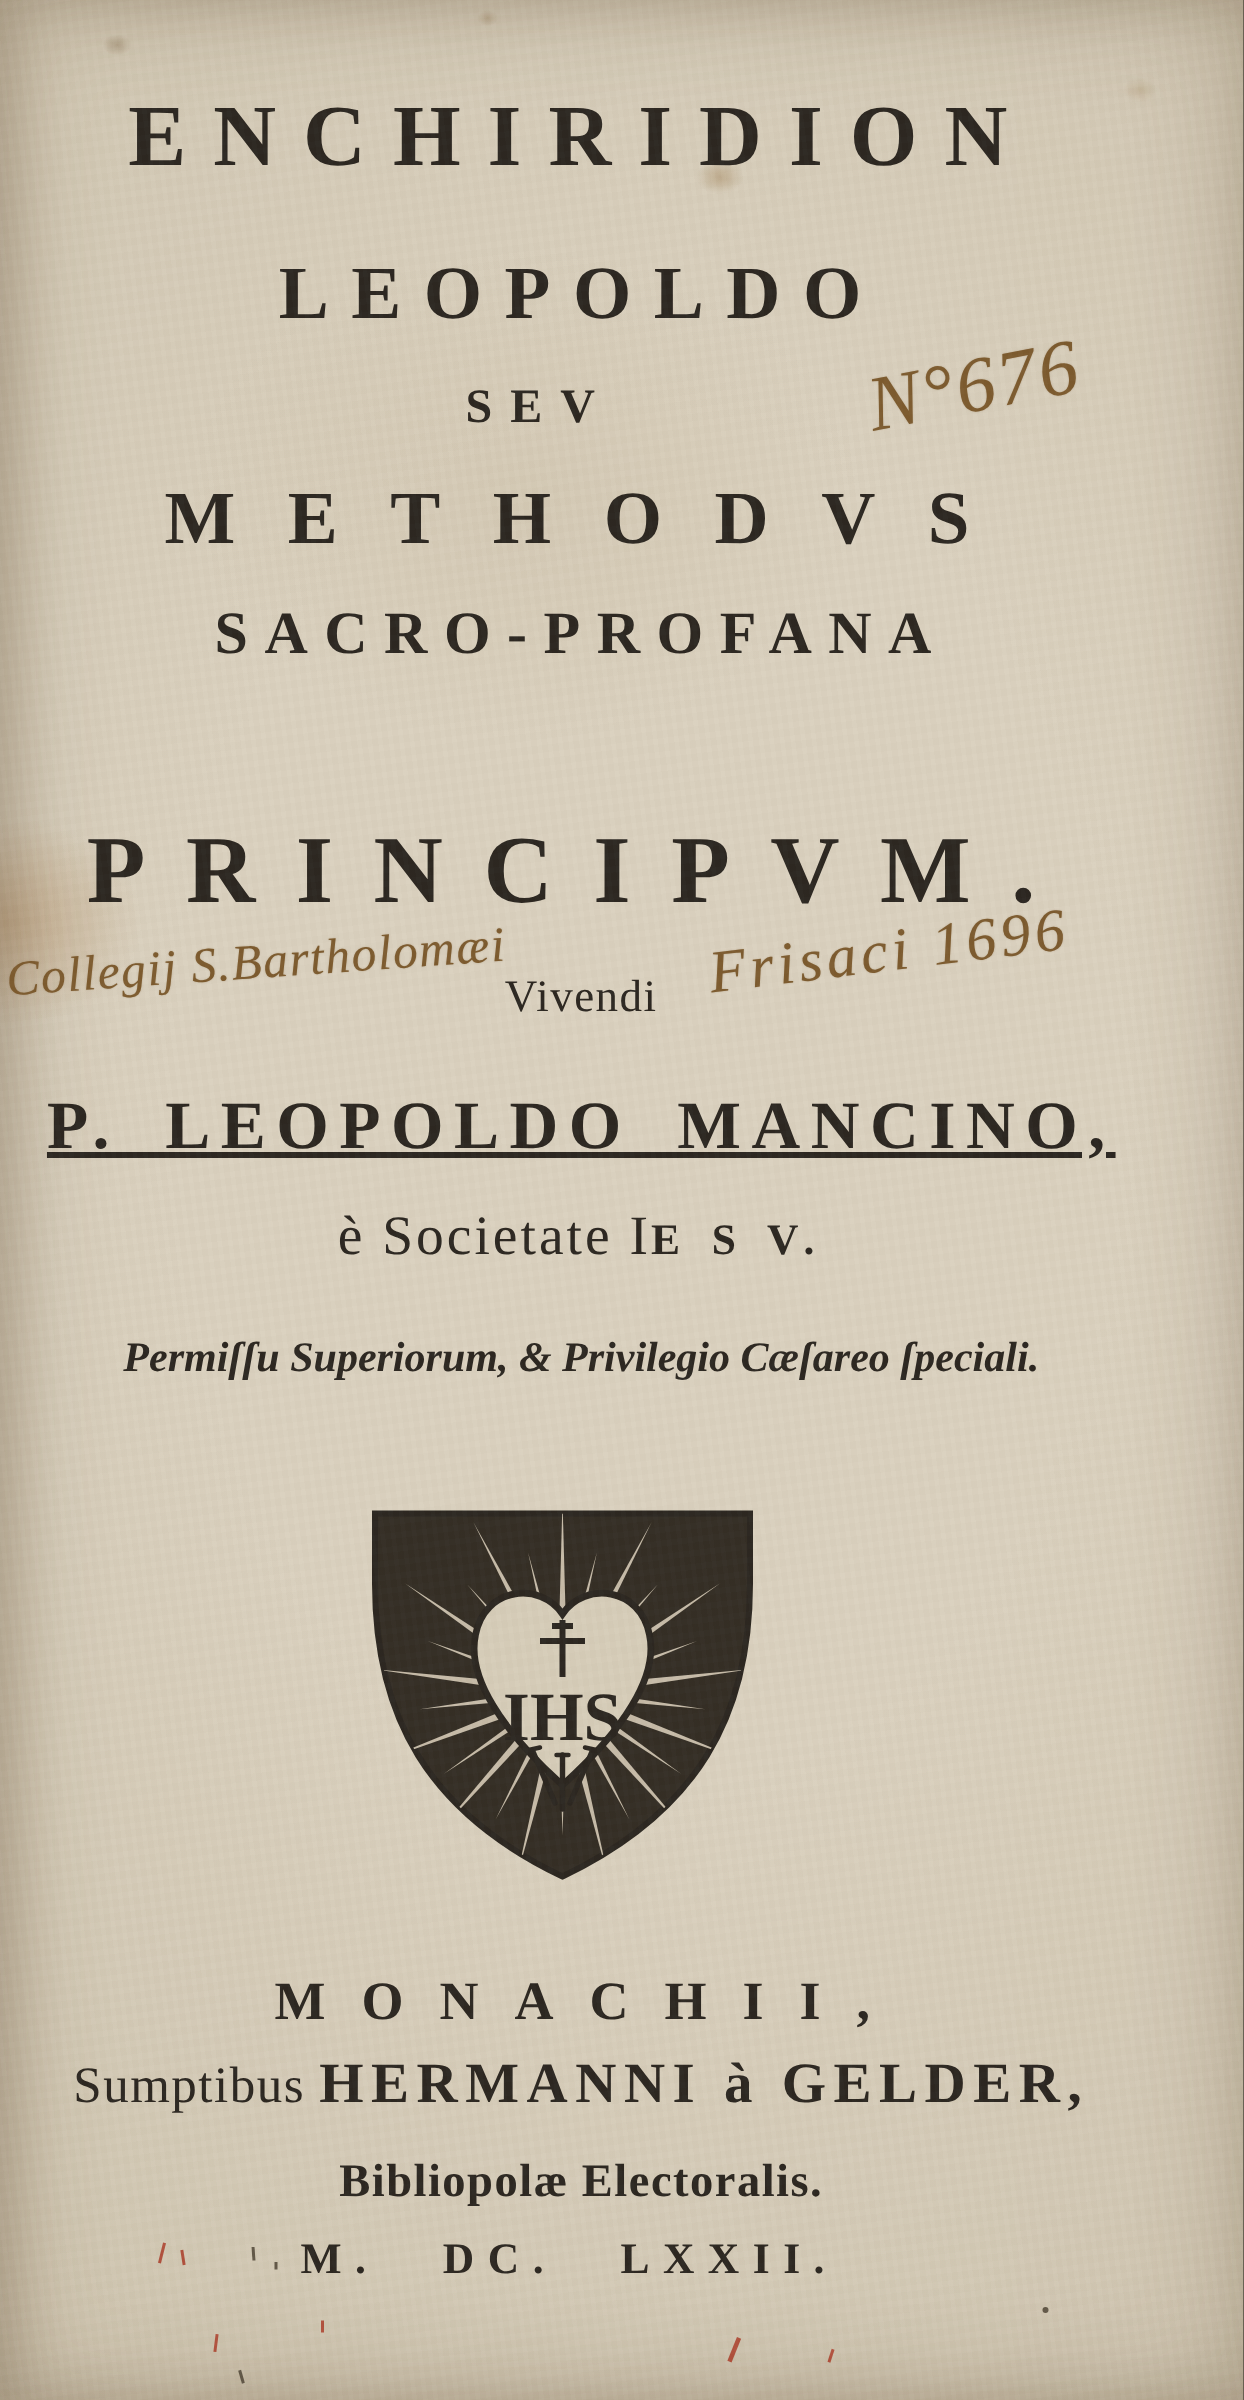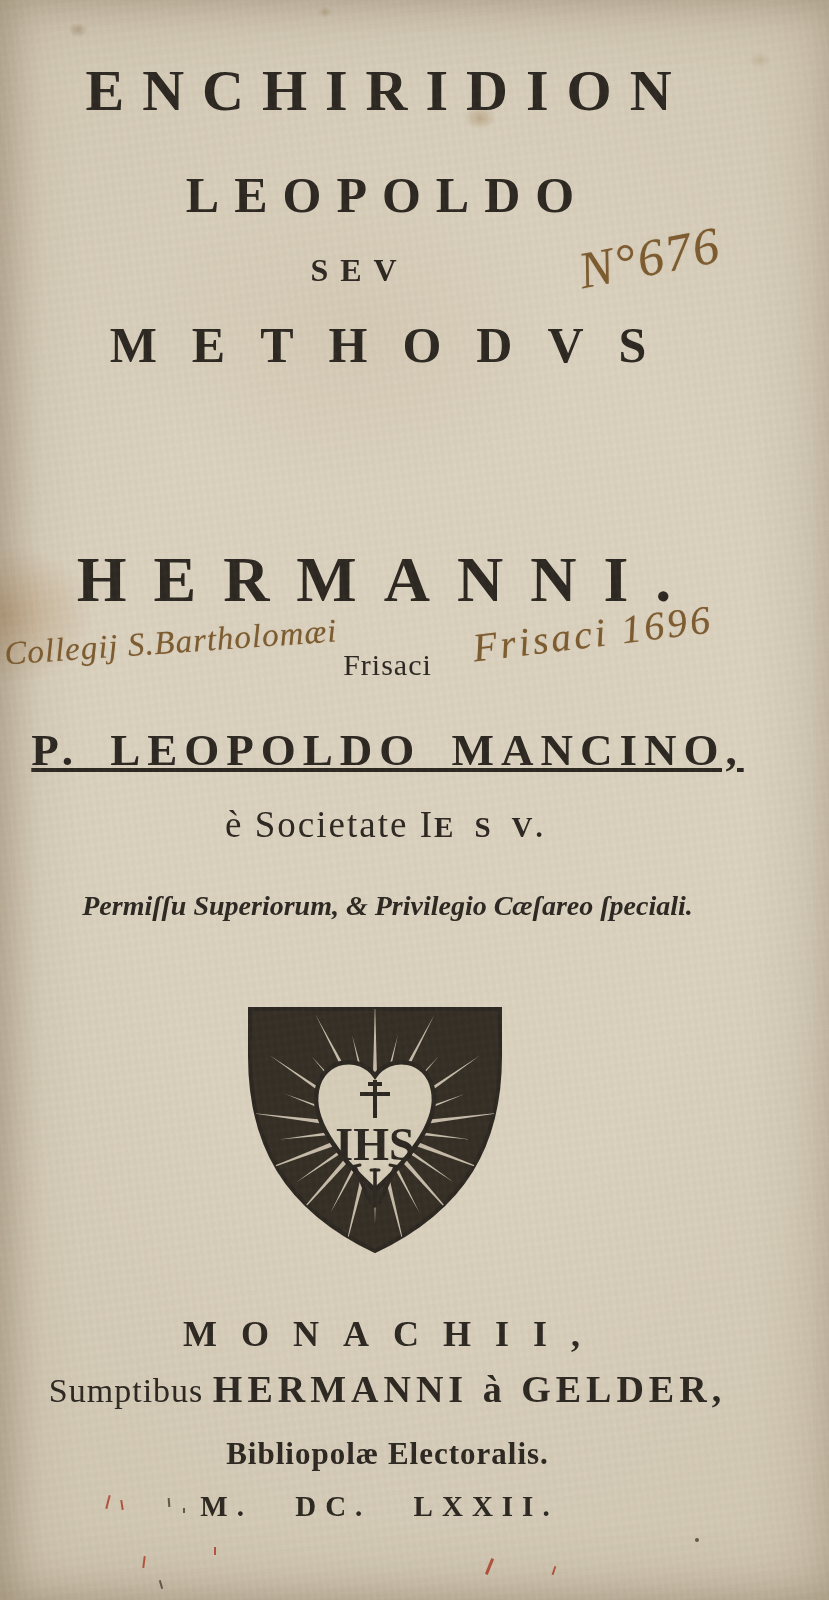--- a/index.html
+++ b/index.html
@@ -58,27 +58,28 @@
 </style>
 </head>
 <body>
 
 <div class="page">
 
   <div class="tl caps t-ench">ENCHIRIDION</div>
   <div class="tl caps t-avl">LEOPOLDO</div>
   <div class="tl caps t-sev">SEV</div>
   <div class="tl caps t-meth">METHODVS</div>
-  <div class="tl caps t-princ">HERMANNI.</div>
+  <div class="tl caps t-sacro">SACRO-PROFANA</div>
+  <div class="tl caps t-princ">PRINCIPVM.</div>
 
   <div class="hand h-shelf">N°676</div>
   <div class="hand h-own">Collegij S.Bartholomæi</div>
   <div class="hand h-pd">Frisaci 1696</div>
 
-  <div class="tl caps t-auth" style="font-weight:400;">Frisaci</div>
+  <div class="tl caps t-auth" style="font-weight:400;">Vivendi</div>
   <div class="tl caps t-manc">P. LEOPOLDO MANCINO,</div>
   <div class="tl t-soc"><span>è Societate I</span><span class="small-esv">E S V.</span></div>
 
   <div class="tl t-priv">Permiſſu Superiorum, &amp; Privilegio Cæſareo ſpeciali.</div>
 
   <svg class="emblem" viewBox="0 0 264 252" xmlns="http://www.w3.org/2000/svg">
     <defs>
       <clipPath id="shieldClip">
         <path d="M7,5 L257,5 L257,52 C257,140 222,204 132,247 C42,204 7,140 7,52 Z"></path>
       </clipPath>

